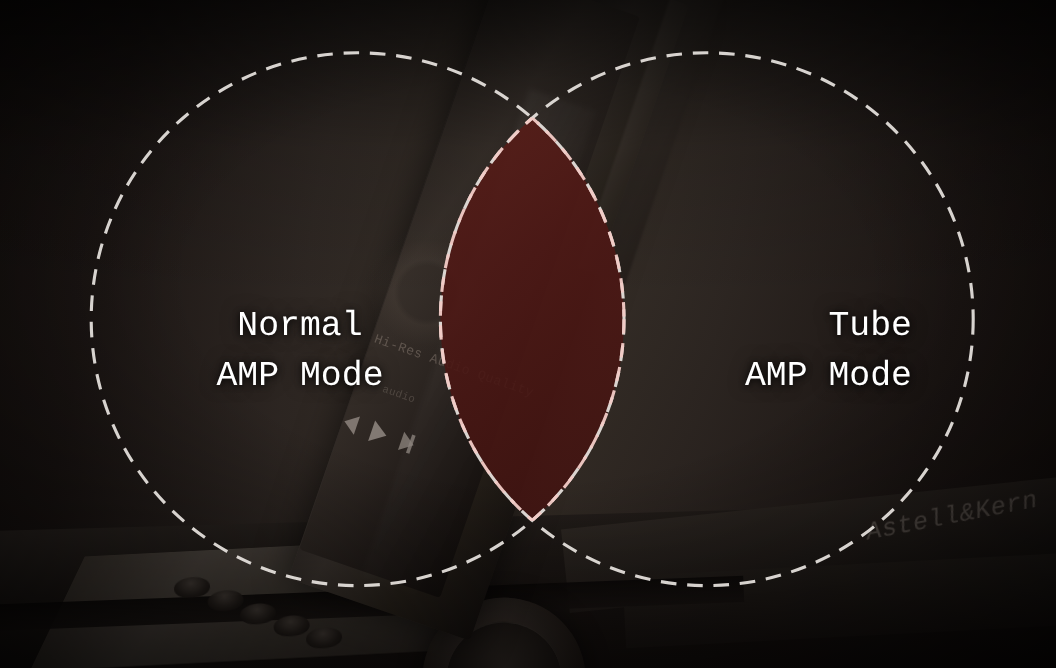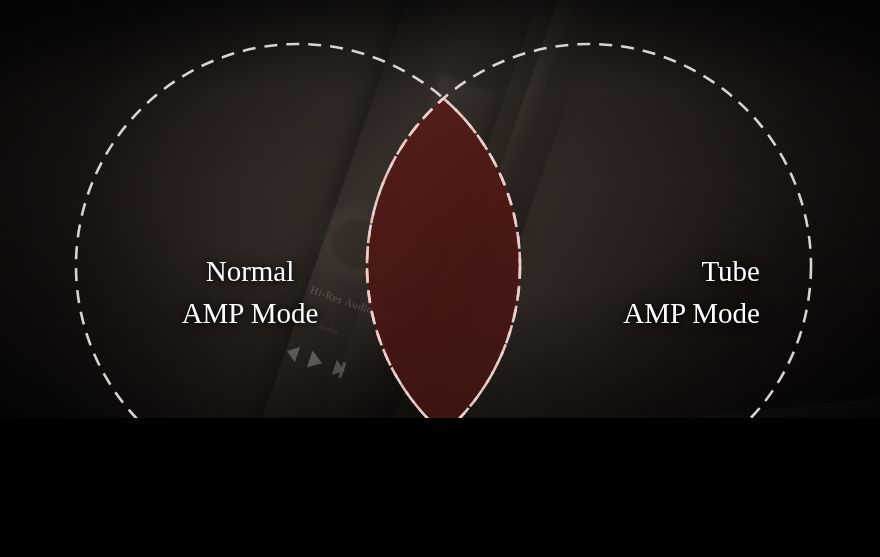--- a/index.html
+++ b/index.html
@@ -3,24 +3,24 @@
 <meta charset="utf-8">
 <style>
   html, body {
     margin: 0;
     padding: 0;
     background: #000;
   }
   #stage {
     position: relative;
     width: 880px;
-    height: 418px;
+    height: 557px;
     overflow: hidden;
     background: #120d0b;
-    font-family: Liberation Serif, serif;
+    font-family: Liberation Mono, monospace;
   }
 
   
   .bg-layer { position: absolute; inset: 0; }
 
   .bg-base {
     background:
       radial-gradient(ellipse 70% 60% at 52% 30%, #3a332e 0%, #2b2521 42%, #1c1614 74%, #120d0b 100%);
   }
   .bg-wall {

